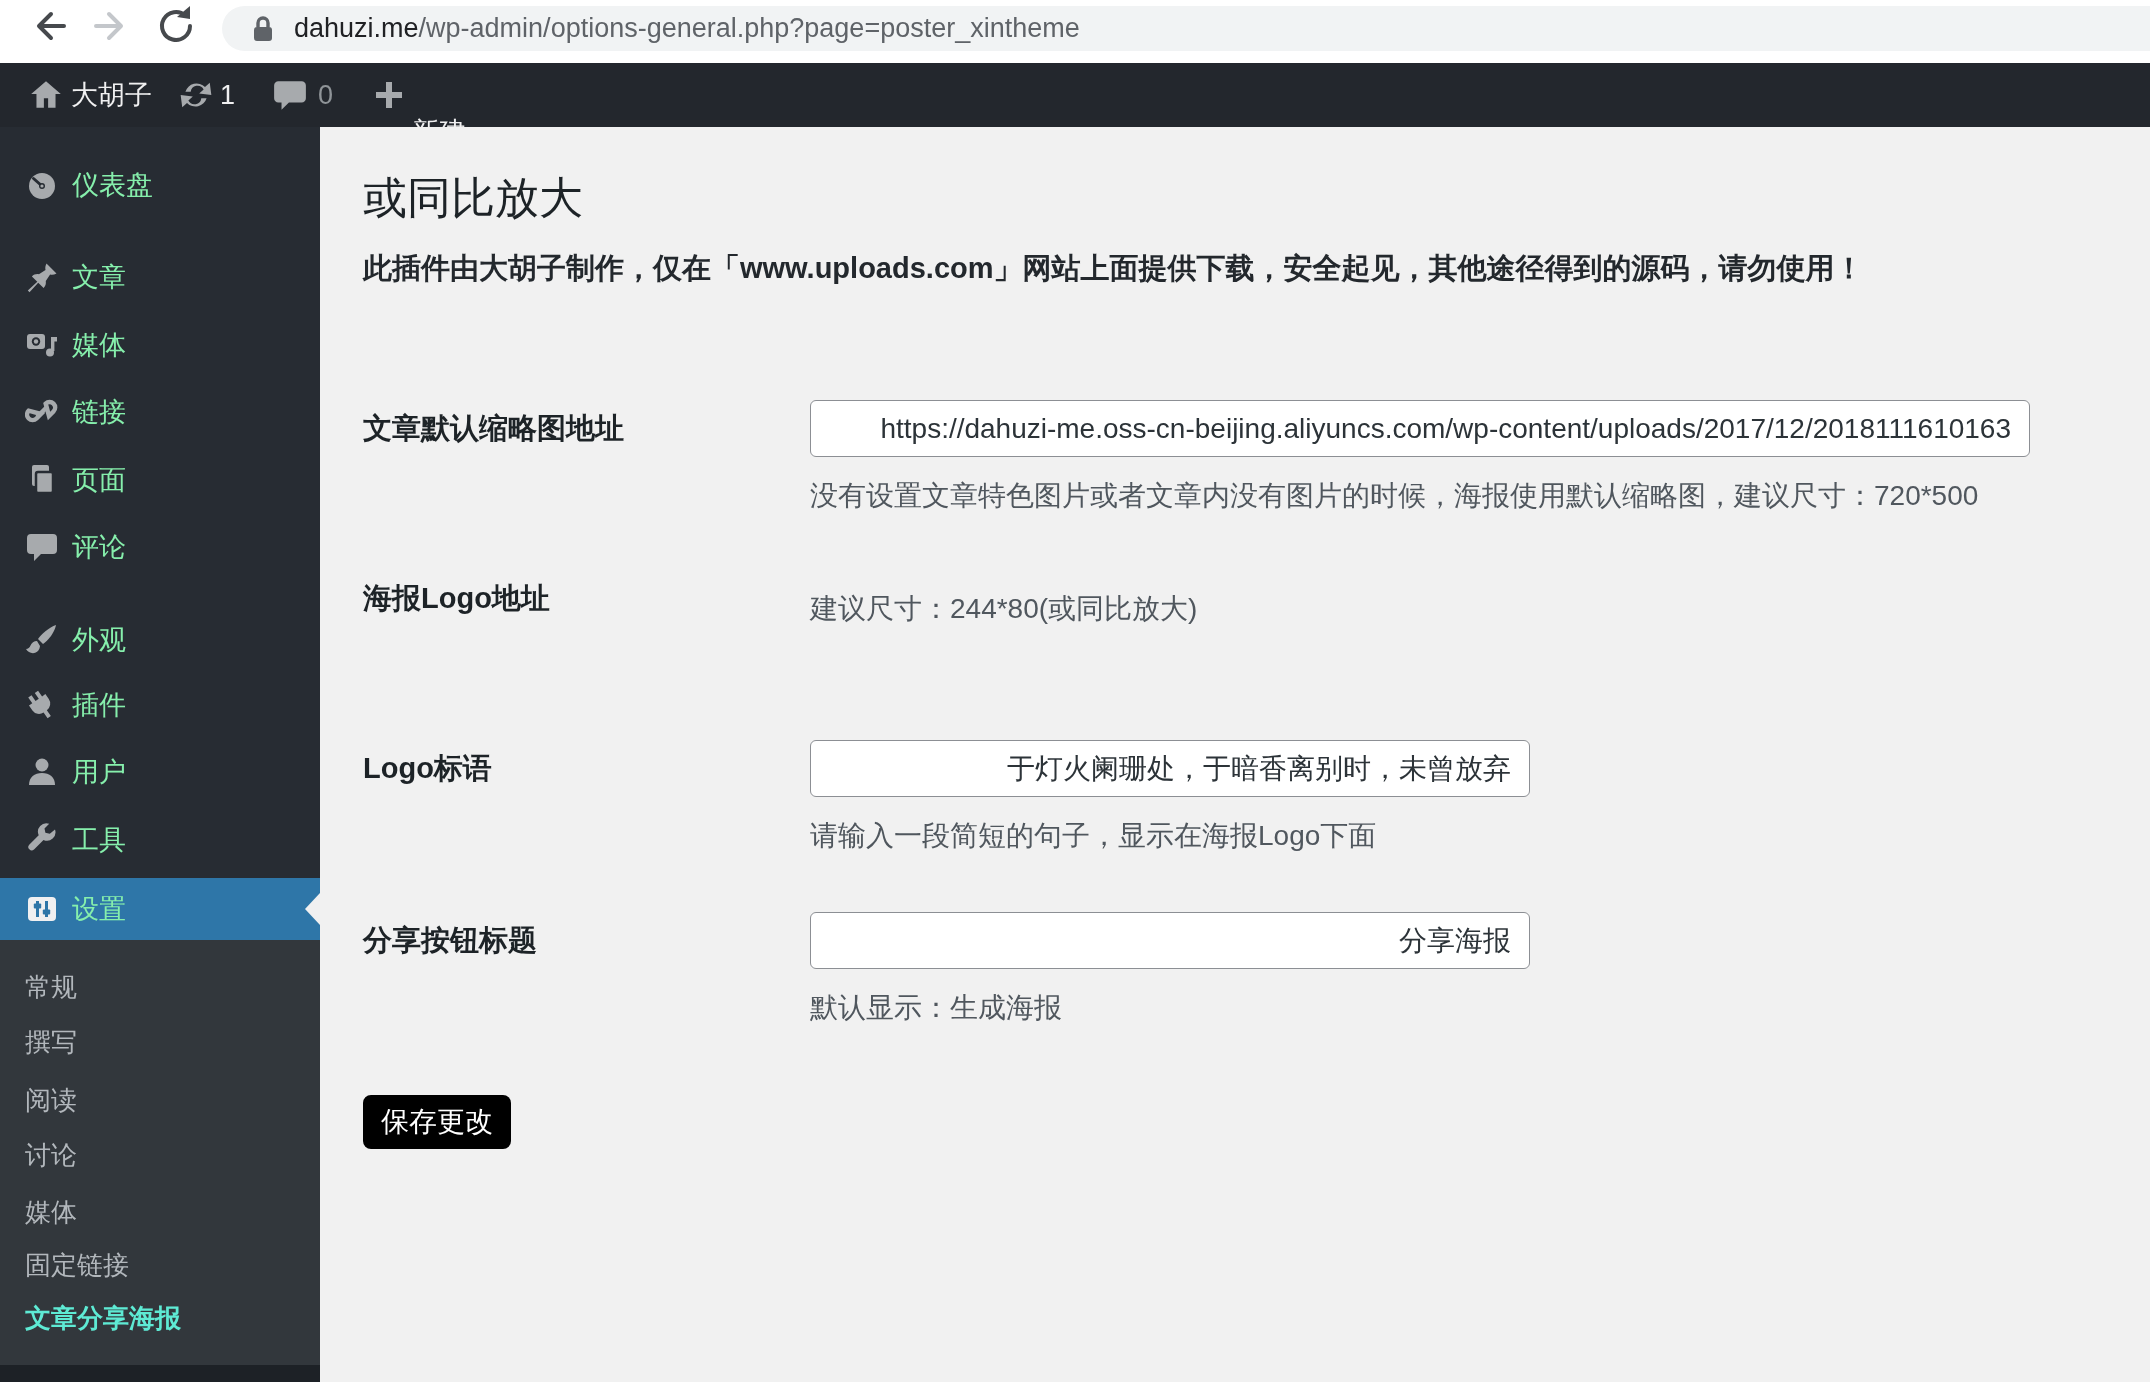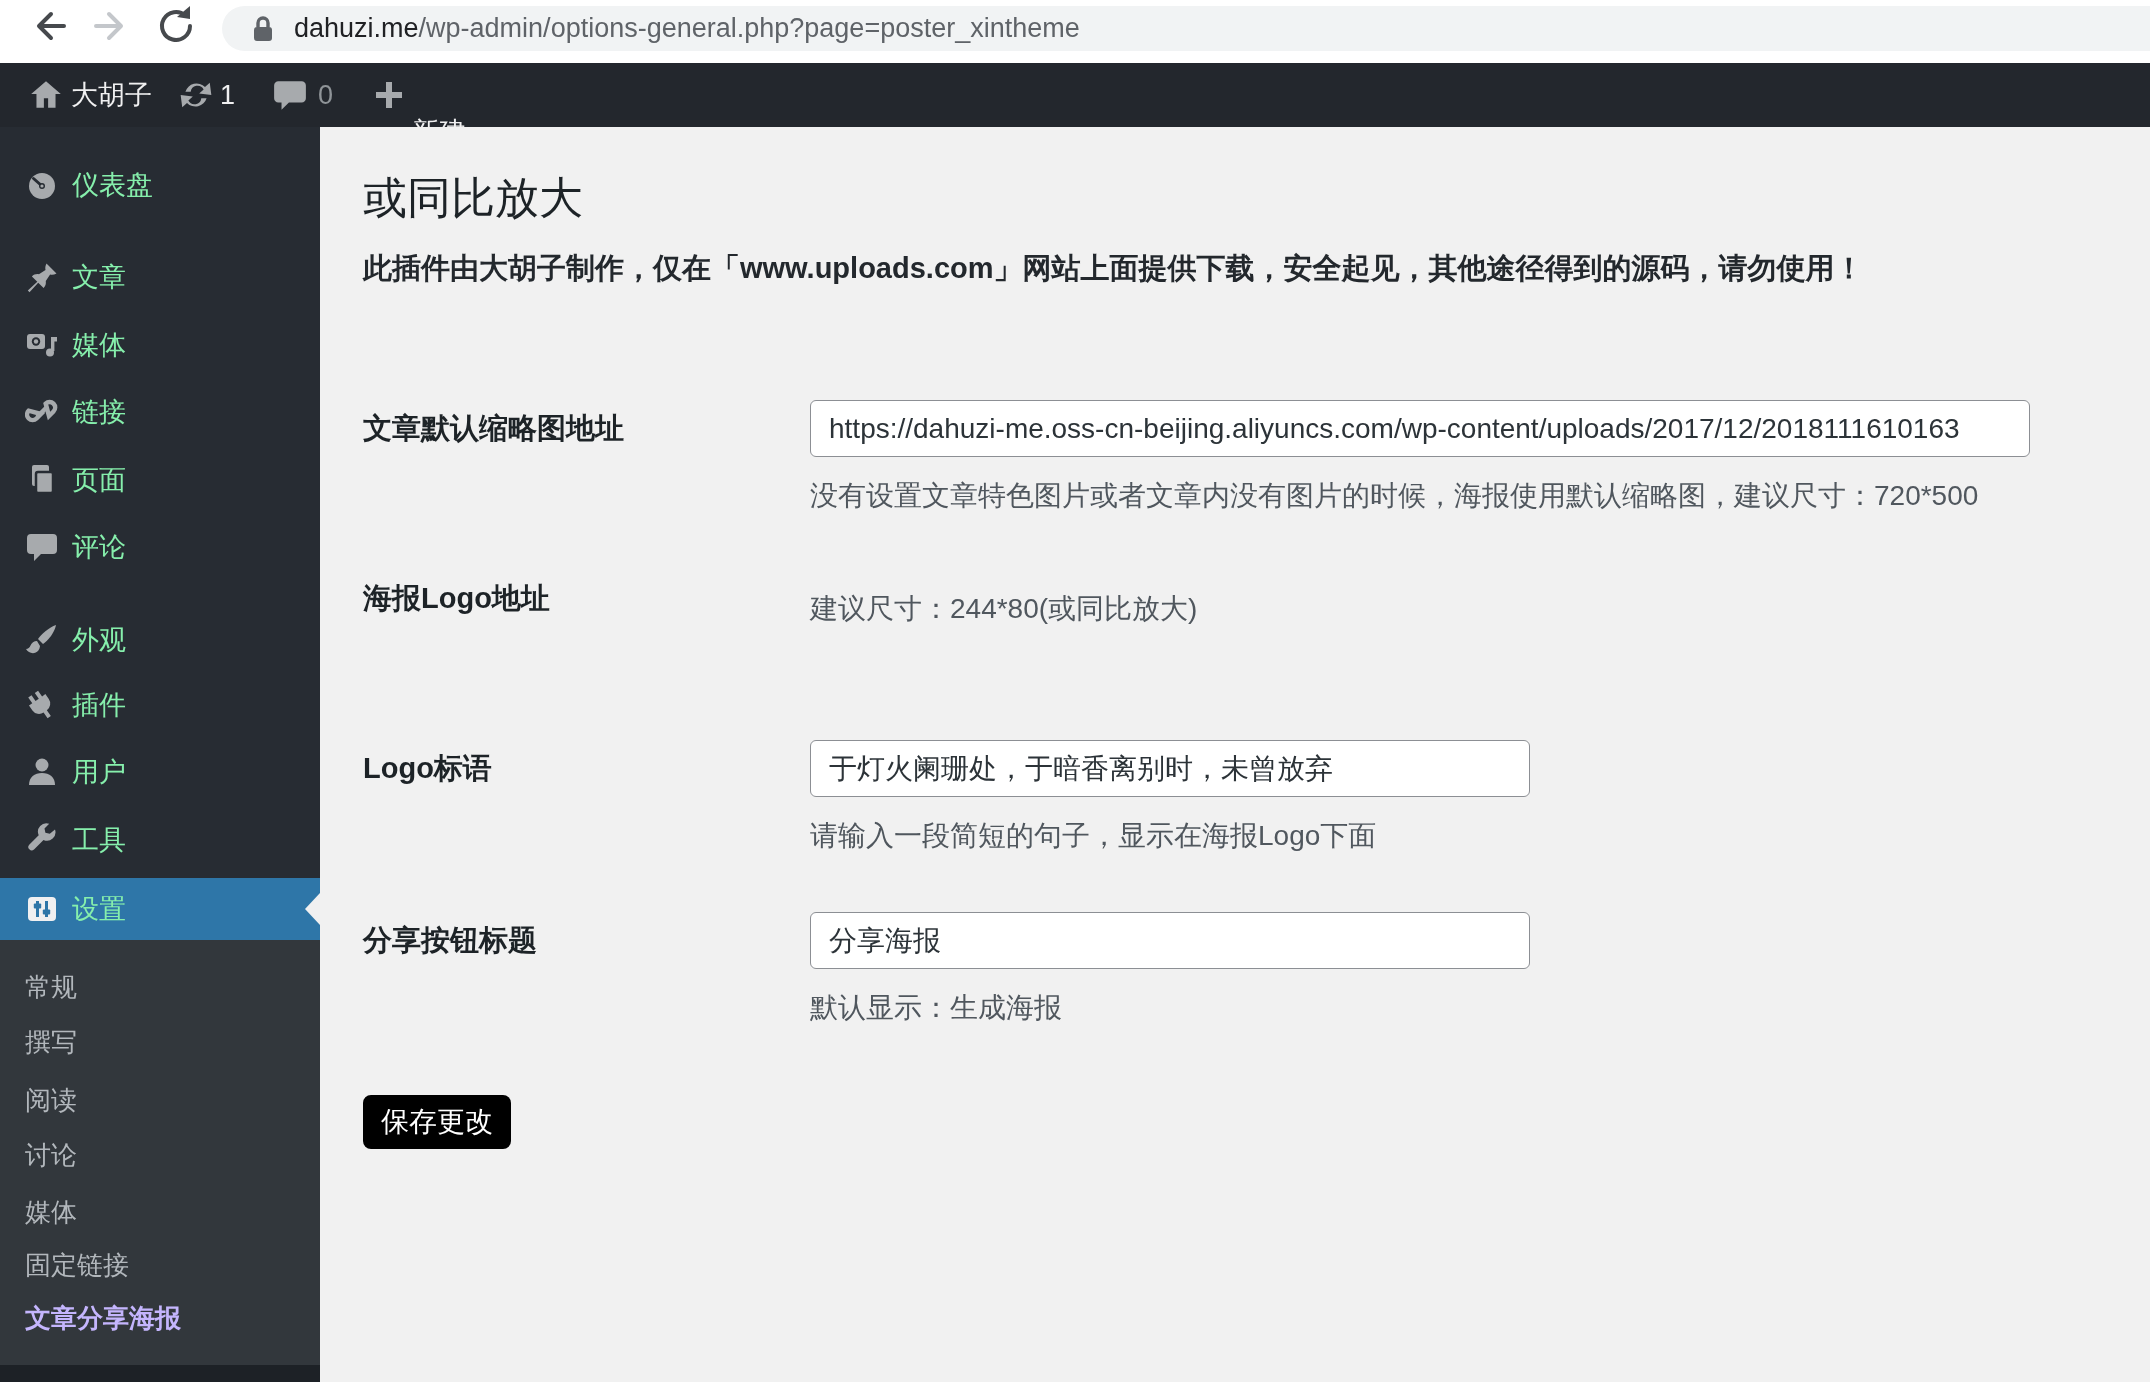--- a/index.html
+++ b/index.html
@@ -41,32 +41,32 @@
   .collapse-strip { position:absolute; top:1238px; bottom:0; left:0; right:0; background:#1d2126; }
   .menu-item { position:absolute; left:0; width:320px; height:67px;
     display:flex; align-items:center; color:#86efac; font-size:27px; cursor:pointer; }
   .menu-item .mi { margin-left:25px; width:34px; height:34px; flex:0 0 auto; }
   .menu-item .ml { margin-left:13px; }
   .menu-item.active { background:#2e76a8; height:62px; }
   .menu-item.active::after { content:""; position:absolute; right:0; top:50%; margin-top:-16px;
     width:0; height:0; border:16px solid transparent; border-right:15px solid #f0f0f1; border-left:none; }
   .sub-item { position:absolute; left:25px; height:48px; line-height:48px;
     font-size:26px; color:#b2b7bc; cursor:pointer; white-space:nowrap; }
-  .sub-item.current { color:#c4b5fd; font-weight:700; }
+  .sub-item.current { color:#5eead4; font-weight:700; }
 
   
   .content { position:absolute; left:320px; top:127px; right:0; bottom:0; background:#f1f1f1; }
   .page-title { position:absolute; left:43px; top:42px; font-size:44px; font-weight:500; color:#1d2327; }
   .page-desc { position:absolute; left:43px; top:122px; font-size:29px; font-weight:700; color:#23282d; }
   .form-row { position:absolute; left:43px; right:60px; }
   .row-label { position:absolute; left:0; top:0; height:57px; line-height:57px;
     font-size:29px; font-weight:700; color:#1d2327; white-space:nowrap; }
   .row-body { padding-left:447px; }
   .txt-input { height:57px; border:1px solid #8c8f94; border-radius:6px; background:#fff;
-    padding:0 18px; font-size:28px; color:#2c3338; font-family:inherit; display:block; }
+    padding:0 18px; font-size:28px; color:#2c3338; font-family:inherit; display:block;text-align:right; }
   .txt-input.wide { width:1220px; }
   .txt-input.narrow { width:720px; }
   .row-help { margin-top:20px; font-size:28px; color:#50575e; }
   .row-1 { top:273px; } .row-2 { top:443px; } .row-3 { top:613px; } .row-4 { top:785px; }
   .save-btn { position:absolute; left:43px; top:968px; width:148px; height:54px;
     background:#000000; border:none; border-radius:8px; color:#fff; font-size:28px;
     font-family:inherit; cursor:pointer; }
   svg { display:block; }
 </style>
 </head>

